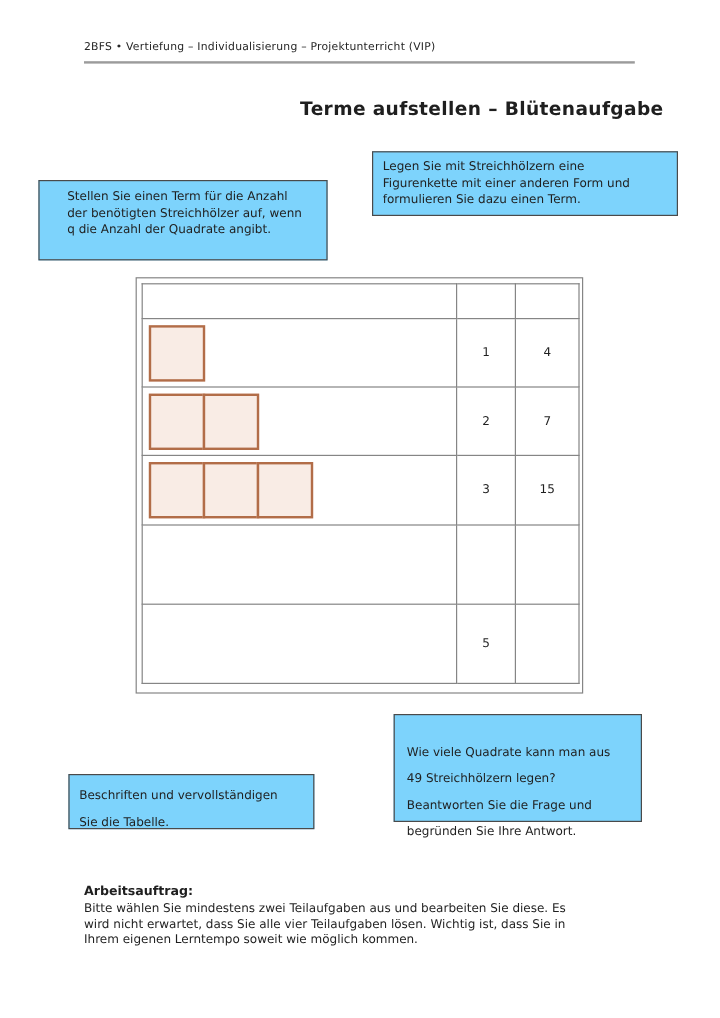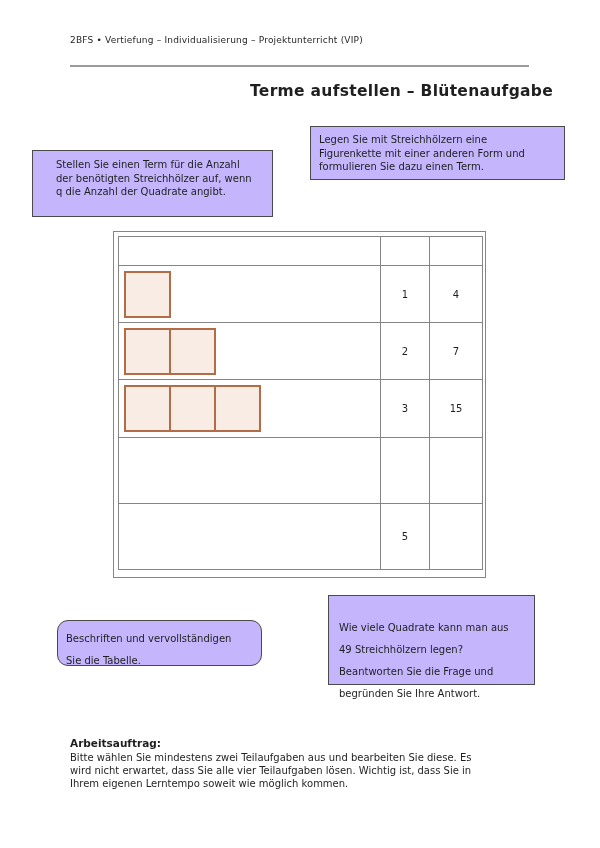--- a/index.html
+++ b/index.html
@@ -19,42 +19,42 @@
   .page{
     position:relative;
     width:600px;height:848px;
     background:#ffffff;
     overflow:hidden;
   }
   
   .doc-header{
     position:absolute;left:70px;top:35px;width:459px;
     font-size:9px;letter-spacing:0.2px;
-    padding-bottom:20px;
+    padding-bottom:6px;
     border-bottom:2px solid var(--rule);
     color:#262626;
   }
   
   .doc-title{
     position:absolute;left:47px;top:82px;width:506px;
     text-align:right;
     font-size:15.5px;font-weight:bold;
     letter-spacing:0.3px;
   }
   
   .task-box{
     position:absolute;
     border:1px solid var(--box-border);
-    background:#c4b5fd;
+    background:#7dd3fc;
     font-size:10px;
   }
   .task-box .tline{white-space:nowrap;}
   .box-term{left:32px;top:150px;width:241px;height:67px;padding:7px 23px;line-height:13.5px;}
   .box-chain{left:310px;top:126px;width:255px;height:54px;padding:6px 8px;line-height:13.5px;}
-  .box-table{left:57px;top:620px;width:205px;height:46px;padding:7px 8px;line-height:22px;border-radius:11px;}
+  .box-table{left:57px;top:645px;width:205px;height:46px;padding:7px 8px;line-height:22px;}
   .box-question{left:328px;top:595px;width:207px;height:90px;padding:21px 10px;line-height:22px;}
   
   .table-frame{
     position:absolute;left:113px;top:231px;width:373px;height:347px;
     border:1px solid var(--tbl-border);
     padding:4px;
     background:#ffffff;
   }
   table.wtable{
     border-collapse:collapse;

